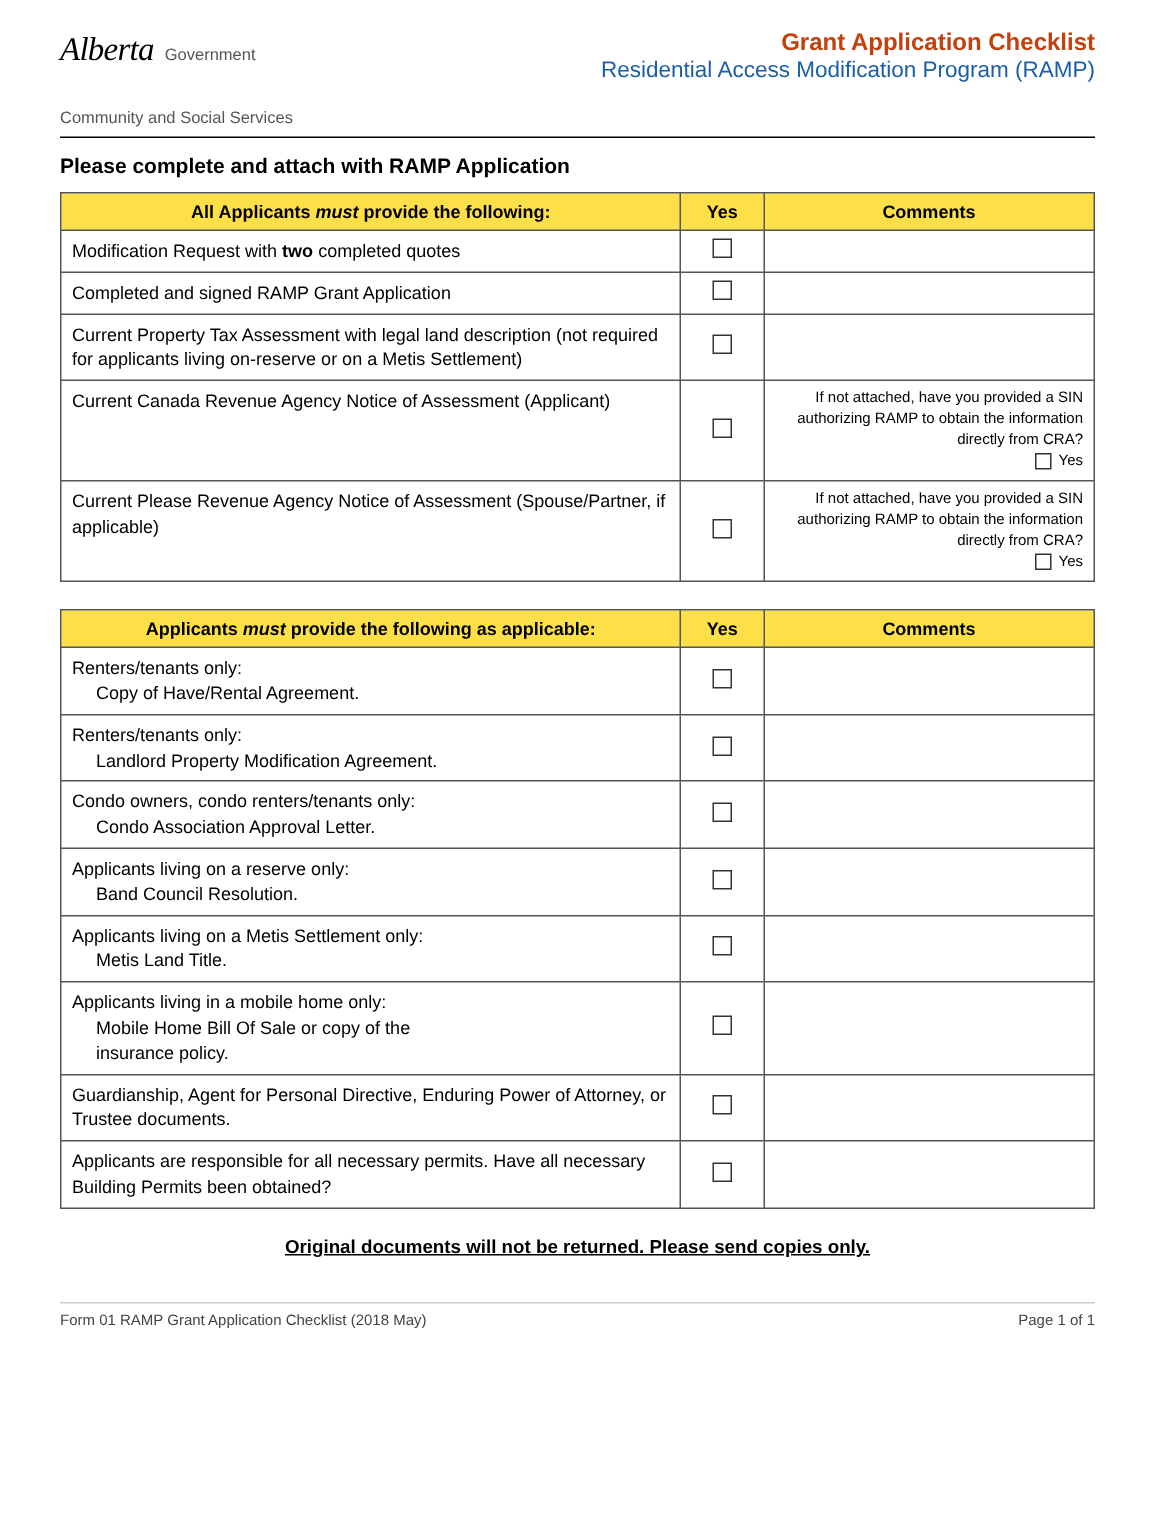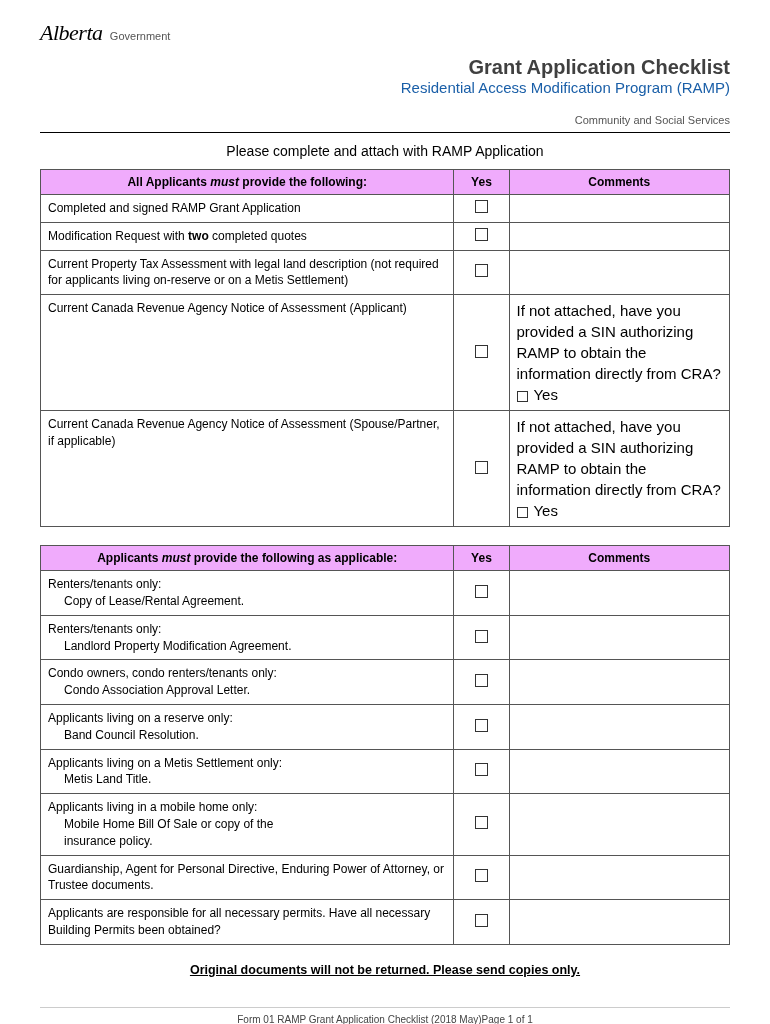--- a/index.html
+++ b/index.html
@@ -34,63 +34,62 @@
     .logo-gov {
       font-size: 11px;
       color: #555;
       margin-left: 4px;
       margin-top: 8px;
     }
     .title-area {
       text-align: right;
     }
     .title-main {
-      font-size: 20px;
-      font-weight: bold;
-      color: #404040;
-      margin-top: 36px;
+      font-size: 16px;
+      font-weight: bold;
+      color: #c2410c;
     }
     .title-sub {
       font-size: 15px;
       font-weight: normal;
       color: #1a5fa8;
     }
     .dept-name {
       font-size: 11px;
       color: #555;
-      text-align: right;
+      text-align: left;
       margin-top: 18px;
     }
     .header-divider {
       border: none;
       border-top: 1px solid #000;
       margin: 6px 0 10px 0;
     }
 
     
     .page-subtitle {
-      text-align: center;
+      text-align: left;
       font-size: 14px;
-      font-weight: normal;
+      font-weight: bold;
       margin-bottom: 10px;
     }
 
     
     table {
       width: 100%;
       border-collapse: collapse;
       margin-bottom: 18px;
     }
     table th, table td {
       border: 1px solid #555;
       padding: 5px 7px;
       vertical-align: top;
     }
     table thead tr th {
-      background-color: #f0abfc;
+      background-color: #fde047;
       font-weight: bold;
       font-size: 12px;
     }
     .col-item { width: 60%; }
     .col-yes { width: 8%; text-align: center; }
     .col-comments { width: 32%; }
 
     .section-header th {
       font-size: 12px;
       font-weight: bold;
@@ -107,22 +106,23 @@
     .checkbox {
       display: inline-block;
       width: 13px;
       height: 13px;
       border: 1px solid #333;
       background: #fff;
     }
 
     
     .cra-note {
-      font-size: 15px;
+      font-size: 10px;
       line-height: 1.4;
+      text-align: right;
     }
     .cra-note .small-checkbox {
       display: inline-block;
       width: 11px;
       height: 11px;
       border: 1px solid #333;
       background: #fff;
       vertical-align: middle;
       margin-right: 2px;
     }
@@ -132,21 +132,21 @@
       text-align: center;
       font-size: 12.5px;
       font-weight: bold;
       margin-bottom: 30px;
       text-decoration: underline;
     }
 
     
     .bottom-bar {
       display: flex;
-      justify-content: center;
+      justify-content: space-between;
       font-size: 10px;
       color: #444;
       margin-top: 10px;
       border-top: 1px solid #ccc;
       padding-top: 6px;
     }
 
     td.item-cell {
       font-size: 12px;
       line-height: 1.4;
@@ -181,29 +181,29 @@
       <th class="col-item">
         All Applicants <em>must</em> provide the following:
       </th>
       <th class="col-yes">Yes</th>
       <th class="col-comments">Comments</th>
     </tr>
   </thead>
   <tbody>
 
     <tr>
+      <td class="item-cell">Modification Request with <strong>two</strong> completed quotes</td>
+      <td class="checkbox-cell">
+        <span class="checkbox"></span>
+      </td>
+      <td></td>
+    </tr>
+
+    <tr>
       <td class="item-cell">Completed and signed RAMP Grant Application</td>
-      <td class="checkbox-cell">
-        <span class="checkbox"></span>
-      </td>
-      <td></td>
-    </tr>
-
-    <tr>
-      <td class="item-cell">Modification Request with <strong>two</strong> completed quotes</td>
       <td class="checkbox-cell">
         <span class="checkbox"></span>
       </td>
       <td></td>
     </tr>
 
 
     <tr>
       <td class="item-cell">Current Property Tax Assessment with legal land description (not required for applicants living on-reserve or on a Metis Settlement)</td>
       <td class="checkbox-cell">
@@ -217,21 +217,21 @@
       <td class="checkbox-cell">
         <span class="checkbox"></span>
       </td>
       <td class="cra-note">
         If not attached, have you provided a SIN authorizing RAMP to obtain the information directly from CRA?<br>
         <span class="small-checkbox"></span> Yes
       </td>
     </tr>
 
     <tr>
-      <td class="item-cell">Current Canada Revenue Agency Notice of Assessment (Spouse/Partner, if applicable)</td>
+      <td class="item-cell">Current Please Revenue Agency Notice of Assessment (Spouse/Partner, if applicable)</td>
       <td class="checkbox-cell">
         <span class="checkbox"></span>
       </td>
       <td class="cra-note">
         If not attached, have you provided a SIN authorizing RAMP to obtain the information directly from CRA?<br>
         <span class="small-checkbox"></span> Yes
       </td>
     </tr>
   </tbody>
 </table>
@@ -243,21 +243,21 @@
         Applicants <em>must</em> provide the following as applicable:
       </th>
       <th class="col-yes">Yes</th>
       <th class="col-comments">Comments</th>
     </tr>
   </thead>
   <tbody>
 
 
     <tr>
-      <td class="item-cell">Renters/tenants only:<br><span class="indent">Copy of Lease/Rental Agreement.</span></td>
+      <td class="item-cell">Renters/tenants only:<br><span class="indent">Copy of Have/Rental Agreement.</span></td>
       <td class="checkbox-cell">
         <span class="checkbox"></span>
       </td>
       <td></td>
     </tr>
 
     <tr>
       <td class="item-cell">Renters/tenants only:<br><span class="indent">Landlord Property Modification Agreement.</span></td>
       <td class="checkbox-cell">
         <span class="checkbox"></span>

